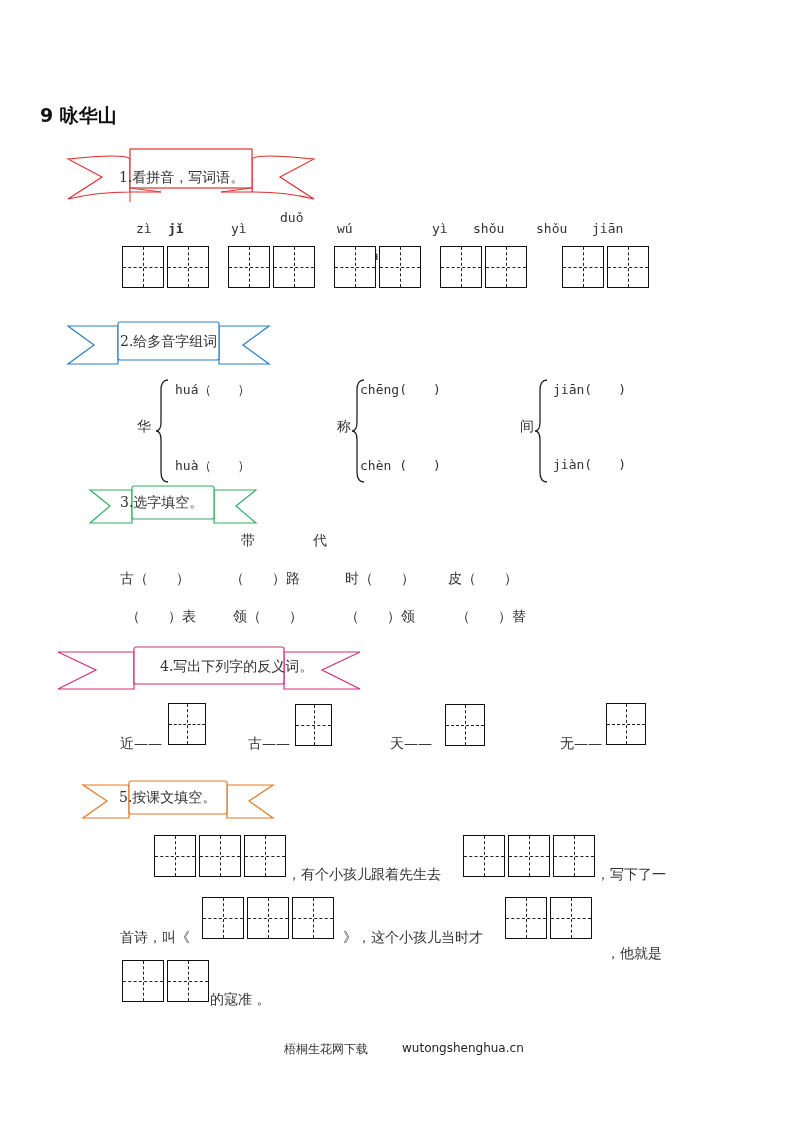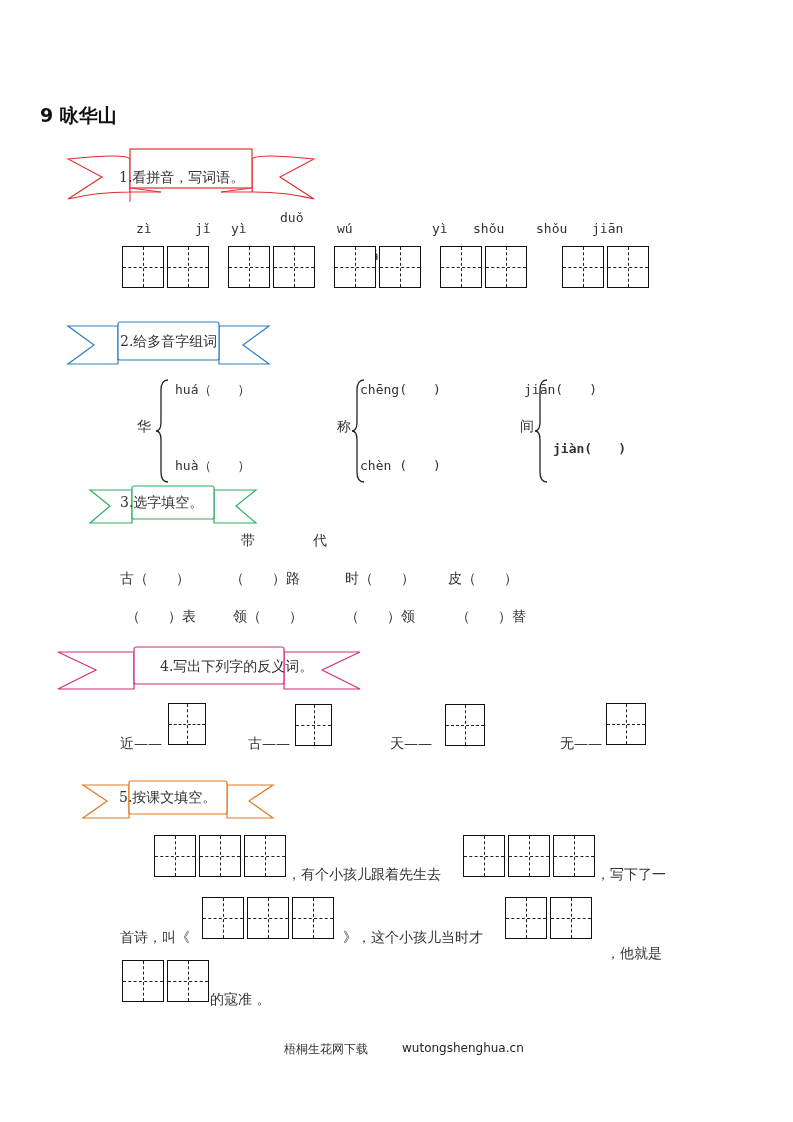--- a/index.html
+++ b/index.html
@@ -31,21 +31,21 @@
     <path d="M2 12 Q60 6 64 12 L64 45 Q30 45 2 52 L36 30 Z" fill="#fff" stroke="#e03030" stroke-width="1.2"></path>
     <path d="M248 12 Q190 6 186 12 L186 45 Q220 45 248 52 L214 30 Z" fill="#fff" stroke="#e03030" stroke-width="1.2"></path>
     <path d="M64 45 L64 55" stroke="#e03030" stroke-width="1"></path>
     <rect x="64" y="2" width="122" height="39" fill="#fff" stroke="#e03030" stroke-width="1.2"></rect>
     <path d="M64 41 L95 45 L64 45 Z M186 41 L155 45 L186 45 Z" fill="#fff" stroke="#e03030" stroke-width="1"></path>
   </svg>
   <span class="banner-label" style="left:53px;top:22px;">1.看拼音，写词语。</span>
 </div>
 
 <span class="py" style="left:136px;top:221px;">zì</span>
-<span class="py" style="left:195px;top:221px;">jǐ</span>
+<span class="py" style="left:168px;top:221px;font-weight:bold;">jǐ</span>
 <span class="py" style="left:231px;top:221px;">yì</span>
 <span class="py" style="left:280px;top:210px;">duǒ</span>
 <span class="py" style="left:337px;top:221px;">wú</span>
 <span class="py" style="left:363px;top:221px;margin-top:27px;">fǎ</span>
 <span class="py" style="left:432px;top:221px;">yì</span>
 <span class="py" style="left:473px;top:221px;">shǒu</span>
 <span class="py" style="left:536px;top:221px;">shǒu</span>
 <span class="py" style="left:592px;top:221px;">jiān</span>
 
 <div class="tz" style="left:122px;top:246px;width:42px;height:42px;"></div>
@@ -79,22 +79,22 @@
 <svg class="brace" style="left:351px;top:378px;" width="14" height="106" viewBox="0 0 14 106">
   <path d="M13 2 Q6 2 6 12 L6 44 Q6 53 1 53 Q6 53 6 62 L6 94 Q6 104 13 104" fill="none" stroke="#222" stroke-width="1.3"></path>
 </svg>
 <span class="py" style="left:360px;top:381px;">chēng(　　)</span>
 <span class="py" style="left:360px;top:457px;">chèn (　　)</span>
 
 <span class="txt" style="left:520px;top:418px;">间</span>
 <svg class="brace" style="left:534px;top:378px;" width="14" height="106" viewBox="0 0 14 106">
   <path d="M13 2 Q6 2 6 12 L6 44 Q6 53 1 53 Q6 53 6 62 L6 94 Q6 104 13 104" fill="none" stroke="#222" stroke-width="1.3"></path>
 </svg>
-<span class="py" style="left:524px;top:381px;">jiān(　　)</span>
-<span class="py" style="left:553px;top:440px;font-weight:bold;">jiàn(　　)</span>
+<span class="py" style="left:553px;top:381px;">jiān(　　)</span>
+<span class="py" style="left:553px;top:456px;">jiàn(　　)</span>
 
 <div class="banner" style="left:88px;top:485px;width:170px;height:40px;">
   <svg width="170" height="40" viewBox="0 0 170 40">
     <path d="M2 5 L44 5 L44 38 L2 38 L22 21 Z" fill="#fff" stroke="#2fb060" stroke-width="1.2"></path>
     <path d="M168 5 L126 5 L126 38 L168 38 L148 21 Z" fill="#fff" stroke="#2fb060" stroke-width="1.2"></path>
     <rect x="44" y="1" width="82" height="33" rx="2" fill="#fff" stroke="#2fb060" stroke-width="1.2"></rect>
   </svg>
   <span class="banner-label" style="left:32px;top:9px;">3.选字填空。</span>
 </div>
 

